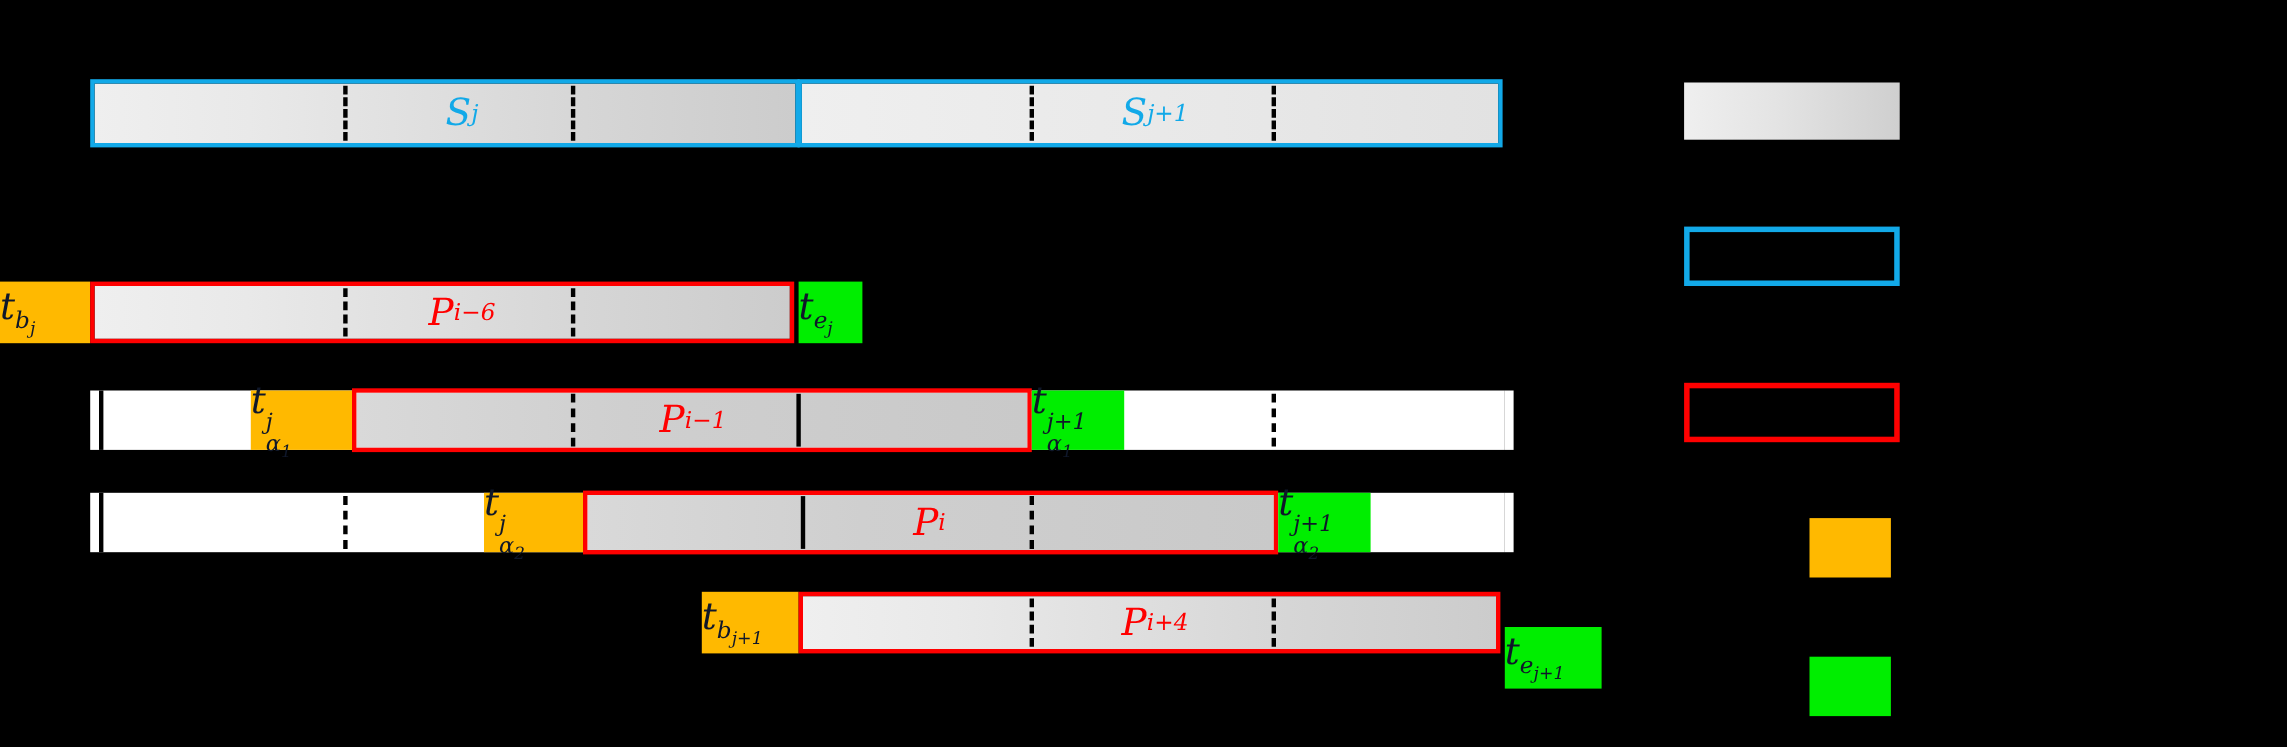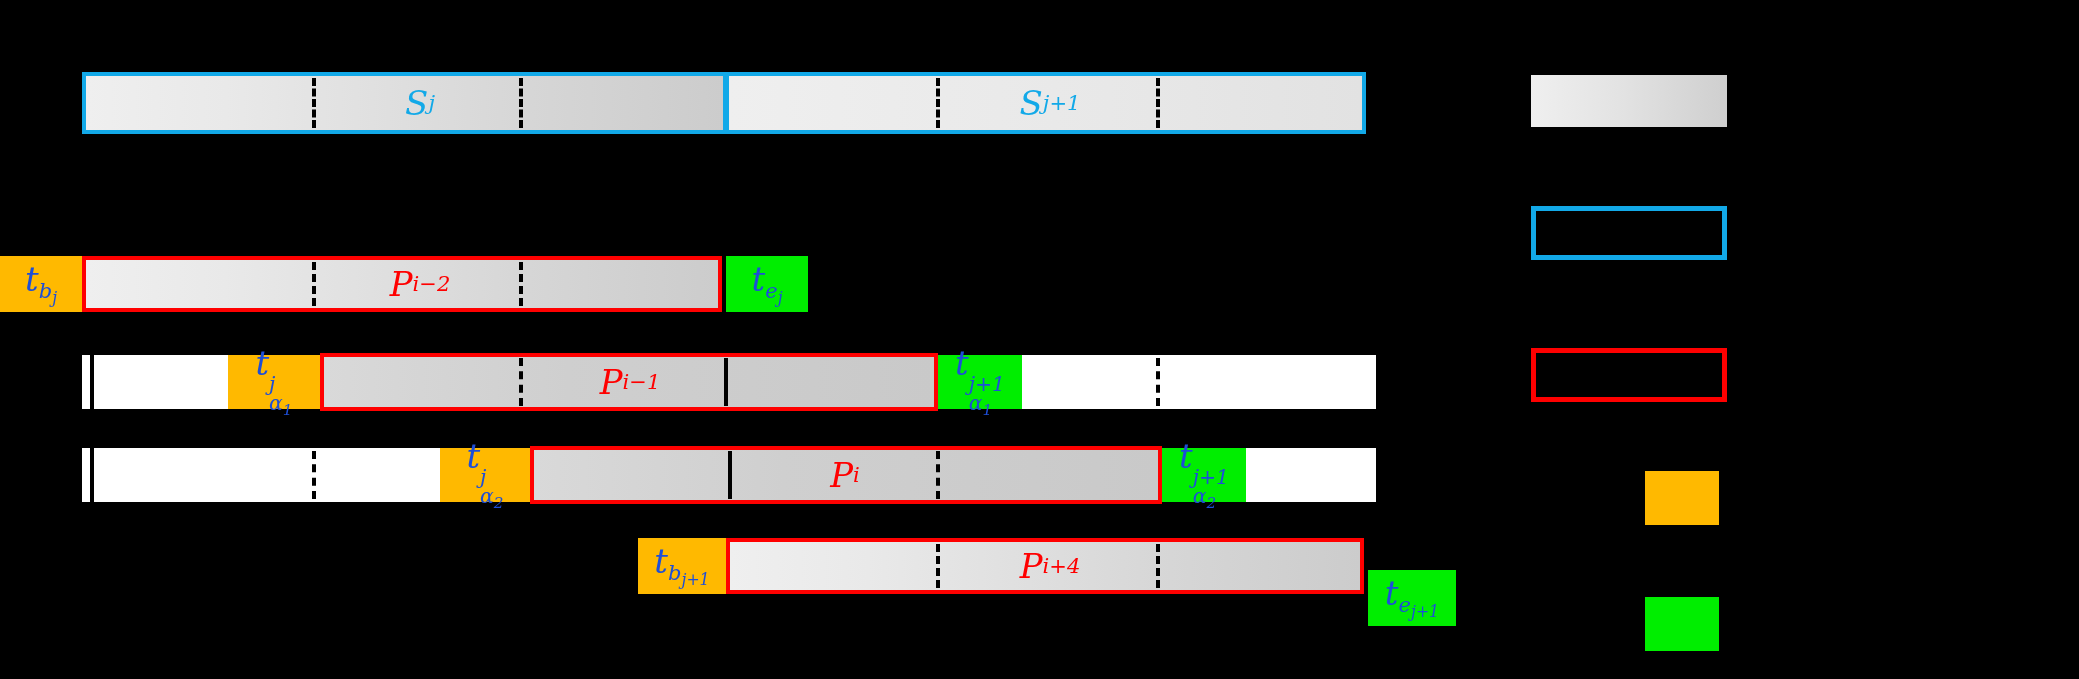--- a/index.html
+++ b/index.html
@@ -64,22 +64,21 @@
     position: absolute;
     background: #ffffff;
   }
 
   
   .marker {
     position: absolute;
     box-sizing: border-box;
     display: flex;
     align-items: center;
-    justify-content: center;
-    color: #1d4ed8;
+    color: #0f172a;
   }
   .marker.orange { background: #ffb900; }
   .marker.green  { background: #00ee00; }
 
   
   .lbl {
     position: absolute;
     display: flex;
     align-items: center;
     justify-content: center;
@@ -146,24 +145,24 @@
     <span>
       <span>t</span><sub class="s1"><span>b</span><sub class="nest">j</sub></sub>
     </span>
   </div>
 
   <div class="bar proc grad" style="left:82px; top:256px; width:640px; height:56px;"></div>
   <div class="dash" style="left:312px; top:262px; height:44px;"></div>
   <div class="dash" style="left:519px; top:262px; height:44px;"></div>
   <div class="lbl math m-base lbl-red" style="left:355px; top:258px; width:130px; height:52px;">
     <span>P</span>
-      <sub class="s1">i−2</sub>
-  </div>
-
-  <div class="marker green math m-base" style="left:726px; top:256px; width:82px; height:56px;">
+      <sub class="s1">i−6</sub>
+  </div>
+
+  <div class="marker green math m-base" style="left:726px; top:256px; width:58px; height:56px;">
     <span>
       <span>t</span><sub class="s1"><span>e</span><sub class="nest">j</sub></sub>
     </span>
   </div>
 
   <div class="bar whitebar" style="left:82px; top:355px; width:1286px; height:54px;"></div>
   <div class="solidline" style="left:90px; top:355px; width:4px; height:54px;"></div>
   <div class="whiteline" style="left:1368px; top:355px; width:8px; height:54px;"></div>
   <div class="dash" style="left:1156px; top:358px; height:48px;"></div>
 

